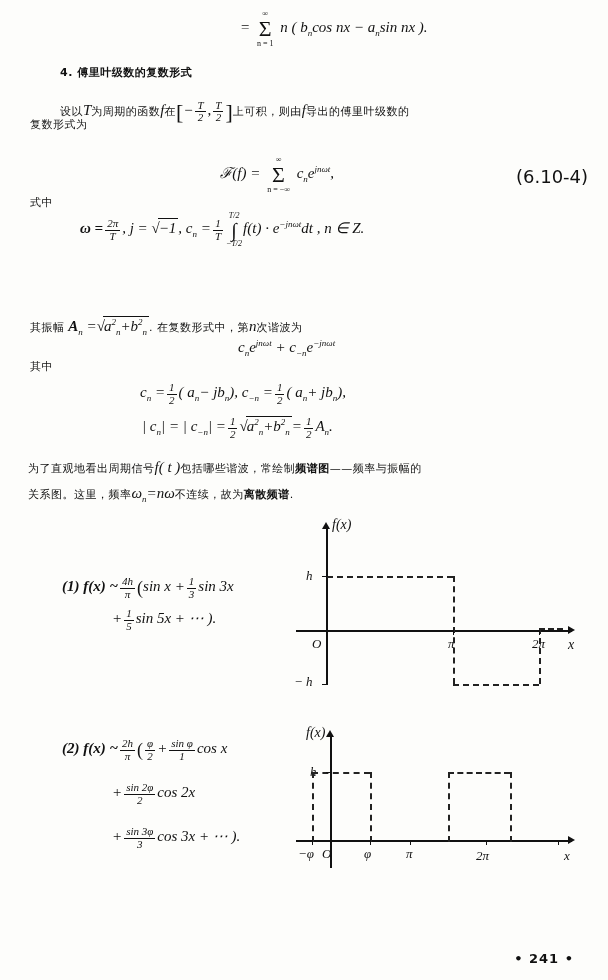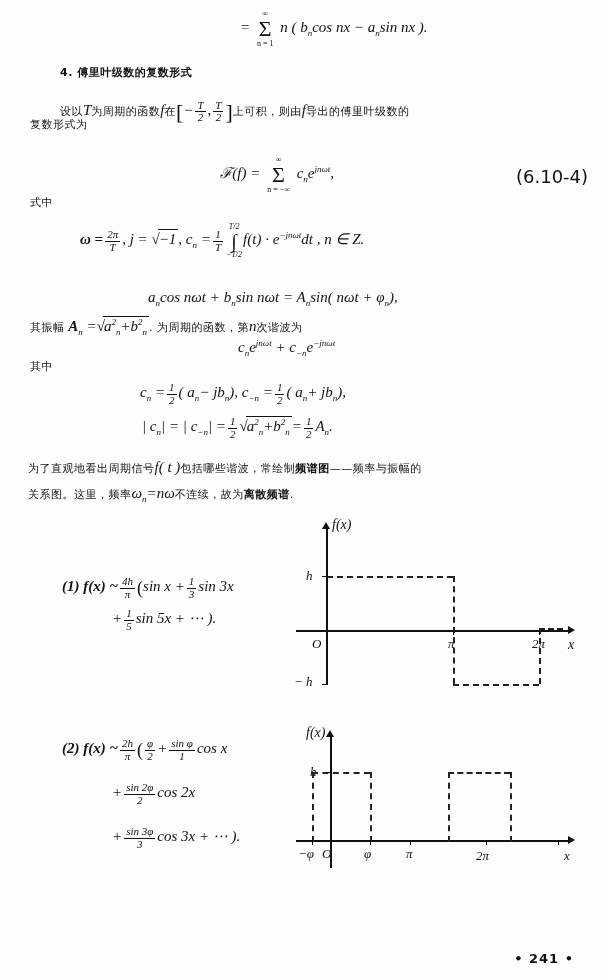--- a/index.html
+++ b/index.html
@@ -64,21 +64,21 @@
   }
   .sum .top { display: block; font-size: 8px; font-style: normal; }
   .sum .sig { display: block; font-size: 22px; font-style: normal; }
   .sum .bot { display: block; font-size: 8px; font-style: normal; }
 
   .intg {
     display: inline-block;
     text-align: center;
     vertical-align: middle;
     line-height: 1;
-    margin: 11px 1px;
+    margin: 0 1px;
   }
   .intg .top { display: block; font-size: 8px; font-style: italic; }
   .intg .sig { display: block; font-size: 20px; font-style: normal; }
   .intg .bot { display: block; font-size: 8px; font-style: italic; }
 
   .sqrt {
     display: inline-block;
     border-top: 1px solid #111;
     padding: 0 2px 0 1px;
     margin-left: -2px;
@@ -147,28 +147,25 @@
   <div class="line" style="left:516px; top:166px; font-family:'DejaVu Sans',sans-serif; font-size:18px;">(6.10-4)</div>
 
   <div class="line cn" style="left:30px; top:196px;">式中</div>
 
   <div class="line math" style="left:80px; top:212px;">
     <span class="bold">ω =</span><span class="frac"><span class="num">2π</span><span class="den">T</span></span><span>,    j =</span> √<span class="sqrt">−1</span><span>,    c</span><span class="sub">n</span>
     <span>=</span><span class="frac"><span class="num">1</span><span class="den">T</span></span><span class="intg"><span class="top">T/2</span><span class="sig">∫</span><span class="bot">−T/2</span></span><span>f(t) · e</span><span class="sup">−jnωt</span><span>dt ,  n ∈ Z.</span>
   </div>
 
 
-  <div class="line math" style="left:148px; top:288px;">
-    <span>a</span><span class="sub">n</span><span>cos nωt  +  b</span><span class="sub">n</span><span>sin nωt = A</span><span class="sub">n</span><span>sin( nωt + φ</span><span class="sub">n</span><span>),</span>
-  </div>
 
   <div class="line" style="left:30px; top:316px;">
     <span class="cn">其振幅</span>
     <span class="math bold">A</span><span class="sub">n</span>
-    <span class="math">=</span>√<span class="sqrt"><span class="math">a</span><span class="sup">2</span><span class="sub">n</span><span class="math">+</span><span class="math">b</span><span class="sup">2</span><span class="sub">n</span></span><span class="cn">. 为周期的函数，第</span><span class="math">n</span><span class="cn">次谐波为</span>
+    <span class="math">=</span>√<span class="sqrt"><span class="math">a</span><span class="sup">2</span><span class="sub">n</span><span class="math">+</span><span class="math">b</span><span class="sup">2</span><span class="sub">n</span></span><span class="cn">. 在复数形式中，第</span><span class="math">n</span><span class="cn">次谐波为</span>
   </div>
 
   <div class="line math" style="left:238px; top:338px;">
     <span>c</span><span class="sub">n</span><span>e</span><span class="sup">jnωt</span>
     <span>+  c</span><span class="sub">−n</span><span>e</span><span class="sup">−jnωt</span>
   </div>
 
   <div class="line cn" style="left:30px; top:360px;">其中</div>
 
   <div class="line math" style="left:140px; top:382px;">

